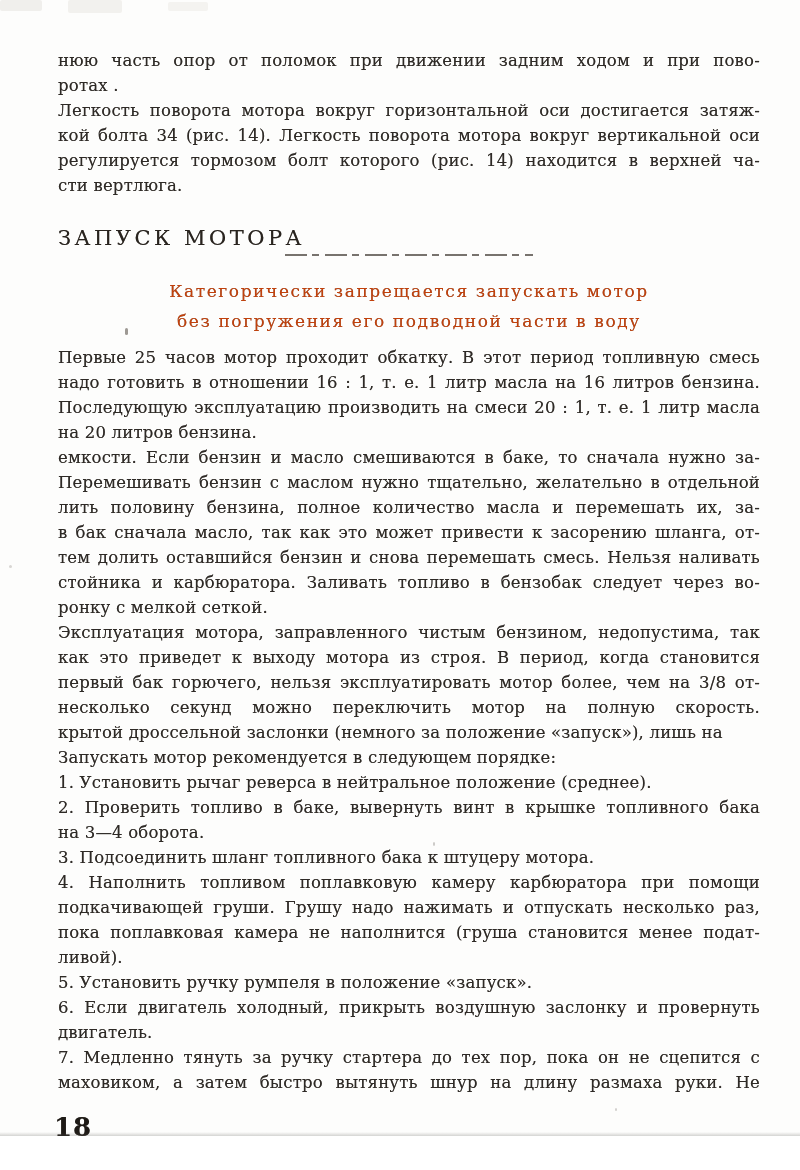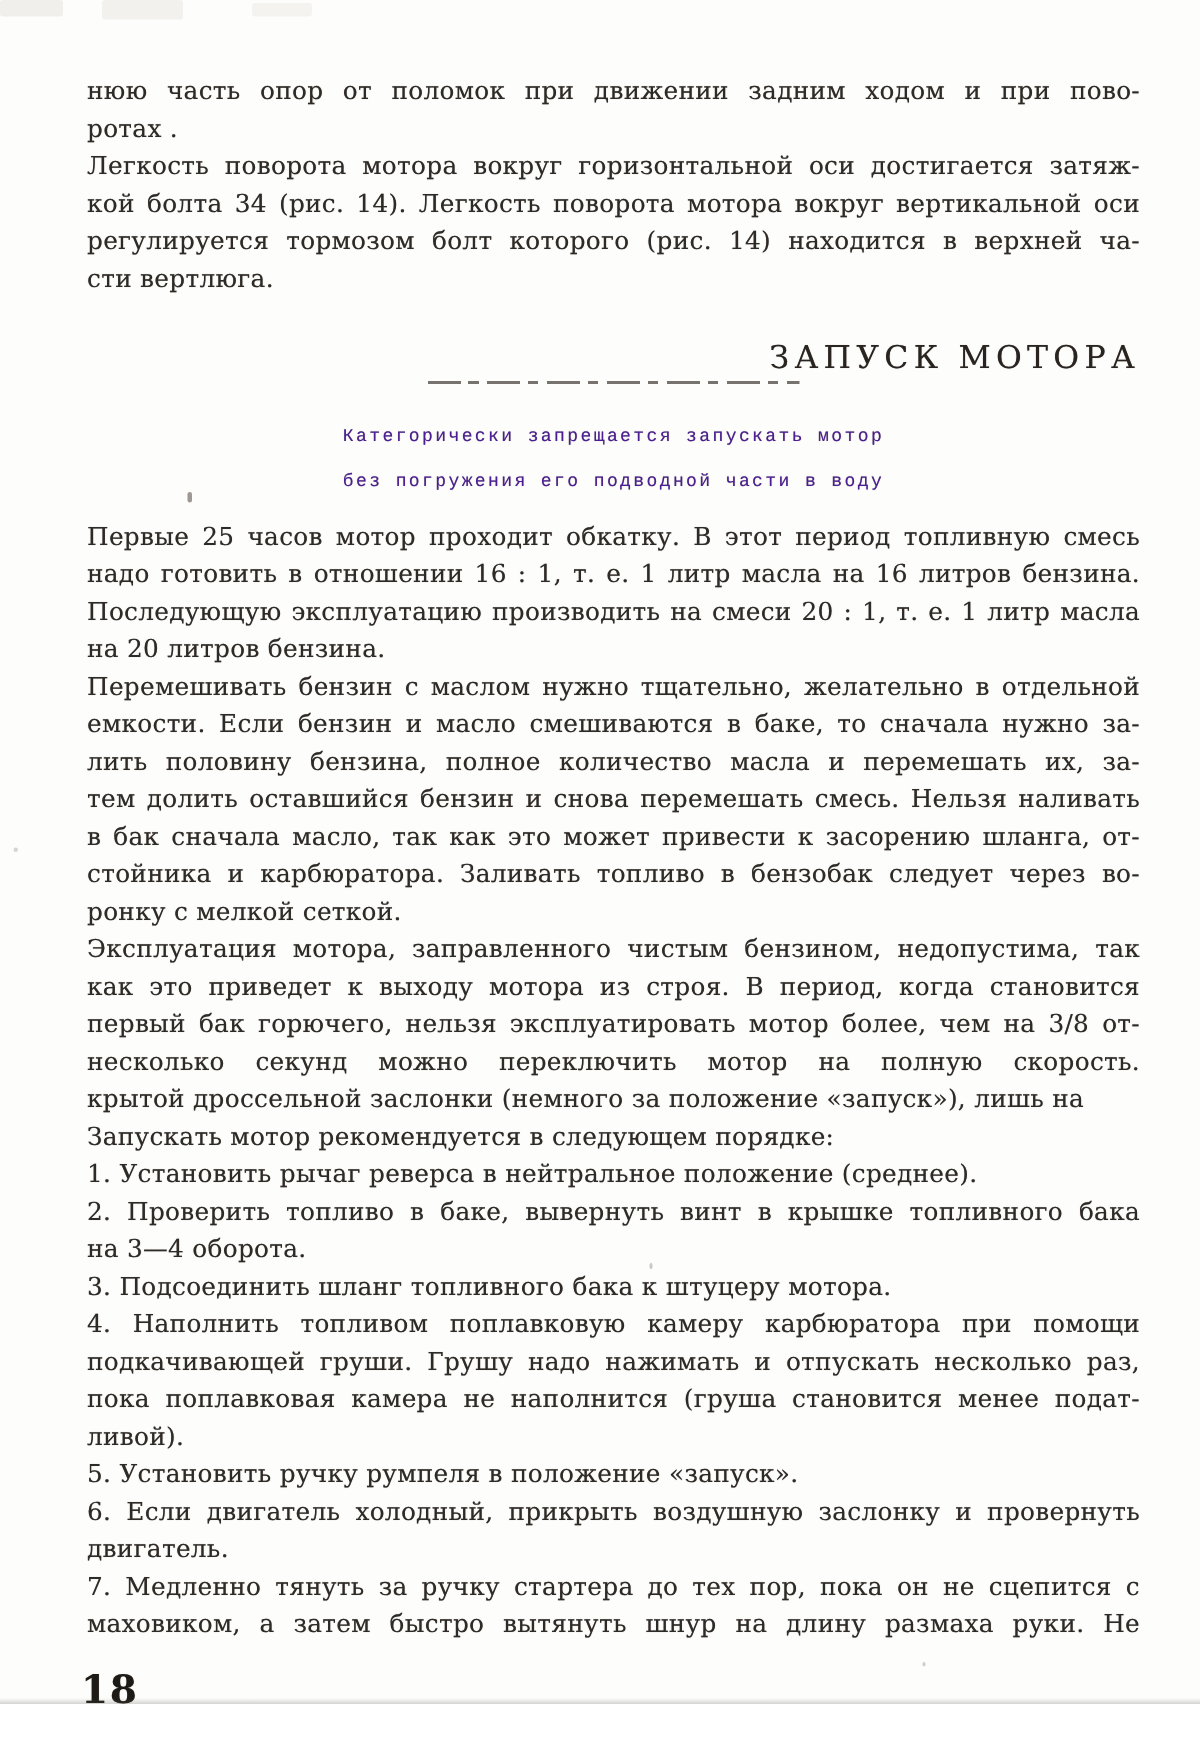--- a/index.html
+++ b/index.html
@@ -27,21 +27,21 @@
     letter-spacing: 0.2px;
     white-space: normal;
   }
   .paragraph { margin: 0; }
   .paragraph:not(.continues) .line:last-child {
     text-align: right;
     text-align-last: left;
   }
   .heading-wrap {
     margin-top: 27px;
-    text-align: right;
+    text-align: left;
   }
   .heading {
     display: inline-block;
     font-size: 21px;
     line-height: 26px;
     letter-spacing: 3.5px;
     color: #29241f;
   }
   .heading-underline {
     width: 248px;
@@ -52,25 +52,24 @@
       rgba(86,80,74,0) 22px, rgba(86,80,74,0) 27px,
       #56504a 27px, #56504a 34px,
       rgba(86,80,74,0) 34px, rgba(86,80,74,0) 40px);
     opacity: 0.8;
   }
   .warning {
     margin-top: 20px;
     text-align: center;
   }
   .warning-line {
-    font-size: 12px;
+    font-size: 17px;
     line-height: 30px;
     letter-spacing: 1.6px;
-    color: #4c1d95;
-    font-family: Liberation Mono, monospace;
+    color: #c2410c;
   }
   .body-block { margin-top: 9px; }
   .page-number {
     margin-top: 17px;
     margin-left: -4px;
     font-size: 26px;
     font-weight: bold;
     letter-spacing: 1px;
     color: #1e1a16;
   }
@@ -136,25 +135,25 @@
   </div>
 
   <div class="body-block">
       <div class="paragraph">
         <div class="line">Первые 25 часов мотор проходит обкатку. В этот период топливную смесь</div>
         <div class="line">надо готовить в отношении 16 : 1, т. е. 1 литр масла на 16 литров бензина.</div>
         <div class="line">Последующую эксплуатацию производить на смеси 20 : 1, т. е. 1 литр масла</div>
         <div class="line">на 20 литров бензина.</div>
       </div>
       <div class="paragraph">
+        <div class="line">емкости. Если бензин и масло смешиваются в баке, то сначала нужно за-</div>
         <div class="line">Перемешивать бензин с маслом нужно тщательно, желательно в отдельной</div>
-        <div class="line">емкости. Если бензин и масло смешиваются в баке, то сначала нужно за-</div>
         <div class="line">лить половину бензина, полное количество масла и перемешать их, за-</div>
+        <div class="line">в бак сначала масло, так как это может привести к засорению шланга, от-</div>
         <div class="line">тем долить оставшийся бензин и снова перемешать смесь. Нельзя наливать</div>
-        <div class="line">в бак сначала масло, так как это может привести к засорению шланга, от-</div>
         <div class="line">стойника и карбюратора. Заливать топливо в бензобак следует через во-</div>
         <div class="line">ронку с мелкой сеткой.</div>
       </div>
       <div class="paragraph">
         <div class="line">Эксплуатация мотора, заправленного чистым бензином, недопустима, так</div>
         <div class="line">как это приведет к выходу мотора из строя. В период, когда становится</div>
         <div class="line">первый бак горючего, нельзя эксплуатировать мотор более, чем на 3/8 от-</div>
         <div class="line">несколько секунд можно переключить мотор на полную скорость.</div>
         <div class="line">крытой дроссельной заслонки (немного за положение «запуск»), лишь на</div>
       </div>

